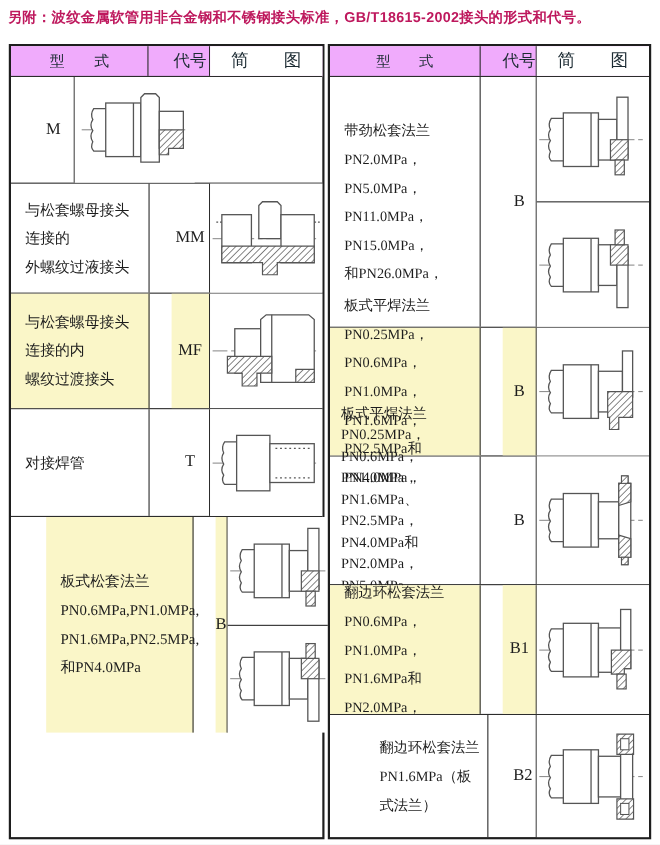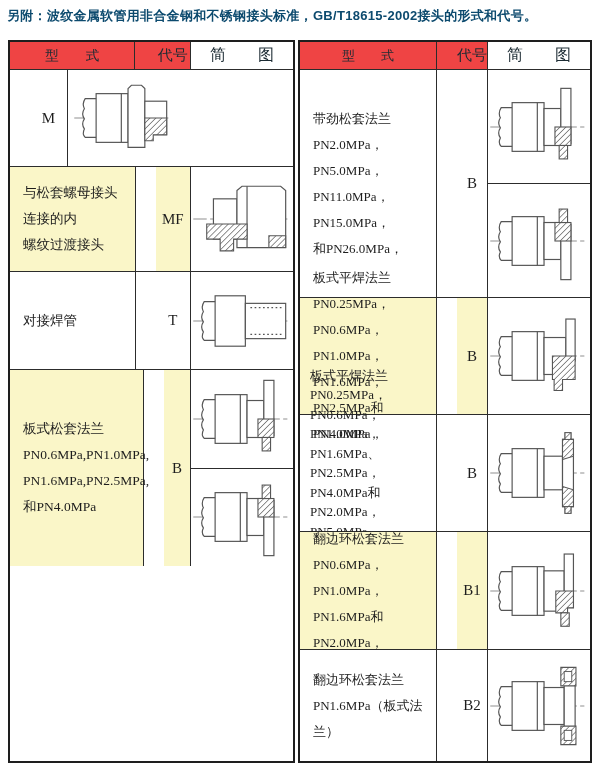--- a/index.html
+++ b/index.html
@@ -1,27 +1,27 @@
 <!DOCTYPE html>
 <html><head>
 <meta charset="utf-8">
 <style>
   html,body{margin:0;padding:0;background:#e8e8e8;}
   .page{position:relative;width:600px;height:768px;background:#ffffff;overflow:hidden;
         font-family:"Liberation Serif","DejaVu Serif",serif;color:#1d1d1d;}
   .title{position:absolute;left:7px;top:7px;width:586px;
          font-family:"Liberation Sans","DejaVu Sans",sans-serif;
-         font-weight:bold;font-size:13px;letter-spacing:0.3px;color:#0c4a6e;}
+         font-weight:bold;font-size:13px;letter-spacing:0.3px;color:#be185d;}
   .tables{position:absolute;left:8px;top:40px;display:flex;gap:3px;}
   .tbl{border:2px solid #1e1e1e;background:#fff;box-sizing:border-box;}
   .tbl-left{width:287px;}
   .tbl-right{width:294px;}
   .row{display:flex;border-bottom:1px solid #2c2c2c;box-sizing:border-box;}
-  .row:last-child{border-bottom:none;}
-  .hrow{height:28px;background:#ef4444;}
+  .row:last-child{border-bottom:none;padding-left:32px;}
+  .hrow{height:28px;background:#f0abfc;}
   .hcell{display:flex;align-items:center;justify-content:center;
          font-size:16px;color:#1c2b33;box-sizing:border-box;}
   .cell{box-sizing:border-box;}
   .c-type{border-right:1px solid #2c2c2c;display:flex;align-items:center;
           padding:4px 6px 4px 13px;font-size:13.5px;line-height:26px;white-space:pre-line;}
   .c-code{border-right:1px solid #2c2c2c;display:flex;align-items:center;justify-content:center;
           font-size:15px;margin-left:20px;}
   .tbl-left .c-type{width:134px;}
   .tbl-left .c-code{width:38px;}
   .tbl-left .c-diag{width:109px;}
@@ -208,20 +208,32 @@
         <div class="cell c-diag">
             <div class="sub">
           <svg class="diag" viewBox="0 0 120 100">
                 <use href="#d-m"></use>
               </svg>
         </div>
           </div>
       </div>
 
 
+      <div class="row" style="height:100px">
+        <div class="cell c-type">与松套螺母接头连接的
+外螺纹过液接头</div>
+        <div class="cell c-code">MM</div>
+        <div class="cell c-diag">
+            <div class="sub">
+          <svg class="diag" viewBox="0 0 120 100">
+                <use href="#d-mm"></use>
+              </svg>
+        </div>
+          </div>
+      </div>
 
       <div class="row" style="height:105px">
         <div class="cell c-type hl">与松套螺母接头连接的内
 螺纹过渡接头</div>
         <div class="cell c-code hl">MF</div>
         <div class="cell c-diag">
             <div class="sub">
           <svg class="diag" viewBox="0 0 120 100">
                 <use href="#d-mf"></use>
               </svg>

